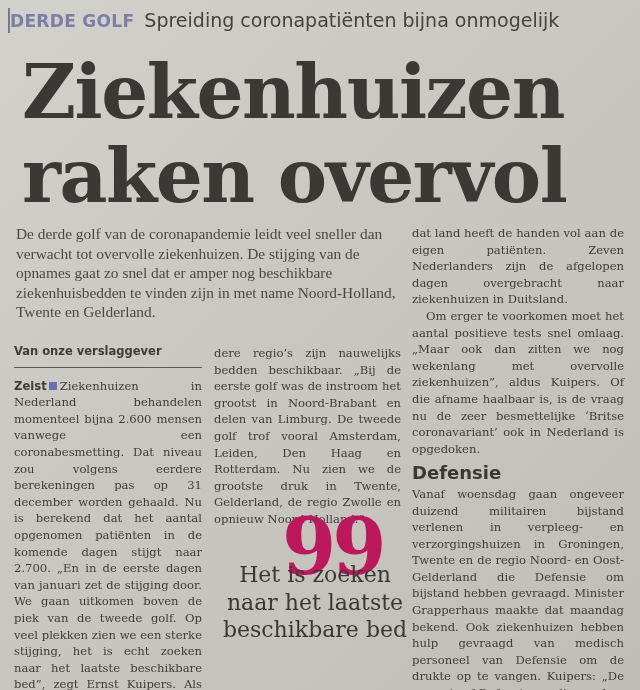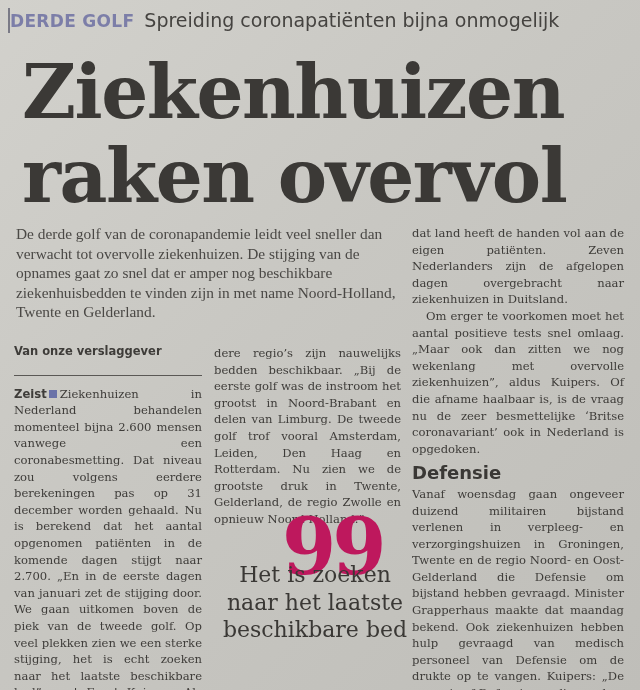--- a/index.html
+++ b/index.html
@@ -34,21 +34,21 @@
     font-family:"DejaVu Serif", serif; font-size:11.6px; line-height:16.6px;
     color:#3e3c39; text-align:justify; hyphens:manual;
   }
   .col p { margin:0; }
   .col p.indent { text-indent:14px; }
   .col1 { left:14px; top:343px; width:188px; }
   .col2 { left:214px; top:345px; width:187px; }
   .col3 { left:412px; top:225px; width:212px; }
   .byline {
     font-family:"DejaVu Sans", sans-serif; font-weight:bold; font-size:11.5px;
-    color:#3e3c39; border-bottom:1.5px solid #5a5855; padding-bottom:15px; margin-bottom:10px !important;
+    color:#3e3c39; border-bottom:1.5px solid #5a5855; padding-bottom:7px; margin-bottom:10px !important;
   }
   .dateline { font-family:"DejaVu Sans", sans-serif; font-weight:bold;margin-top:8px; }
   .sqmark { display:inline-block; width:8px; height:8px; background:#6a72a8; margin:0 3px 0 2px; vertical-align:0px; }
   .subhead {
     font-family:"DejaVu Sans", sans-serif; font-weight:bold; font-size:18px;
     margin:8px 0 4px 0 !important; color:#3a3835;
   }
   .quote-marks {
     position:absolute; left:282px; top:512px;
     font-family:"DejaVu Serif", serif; font-weight:bold; font-size:78px; line-height:70px;

